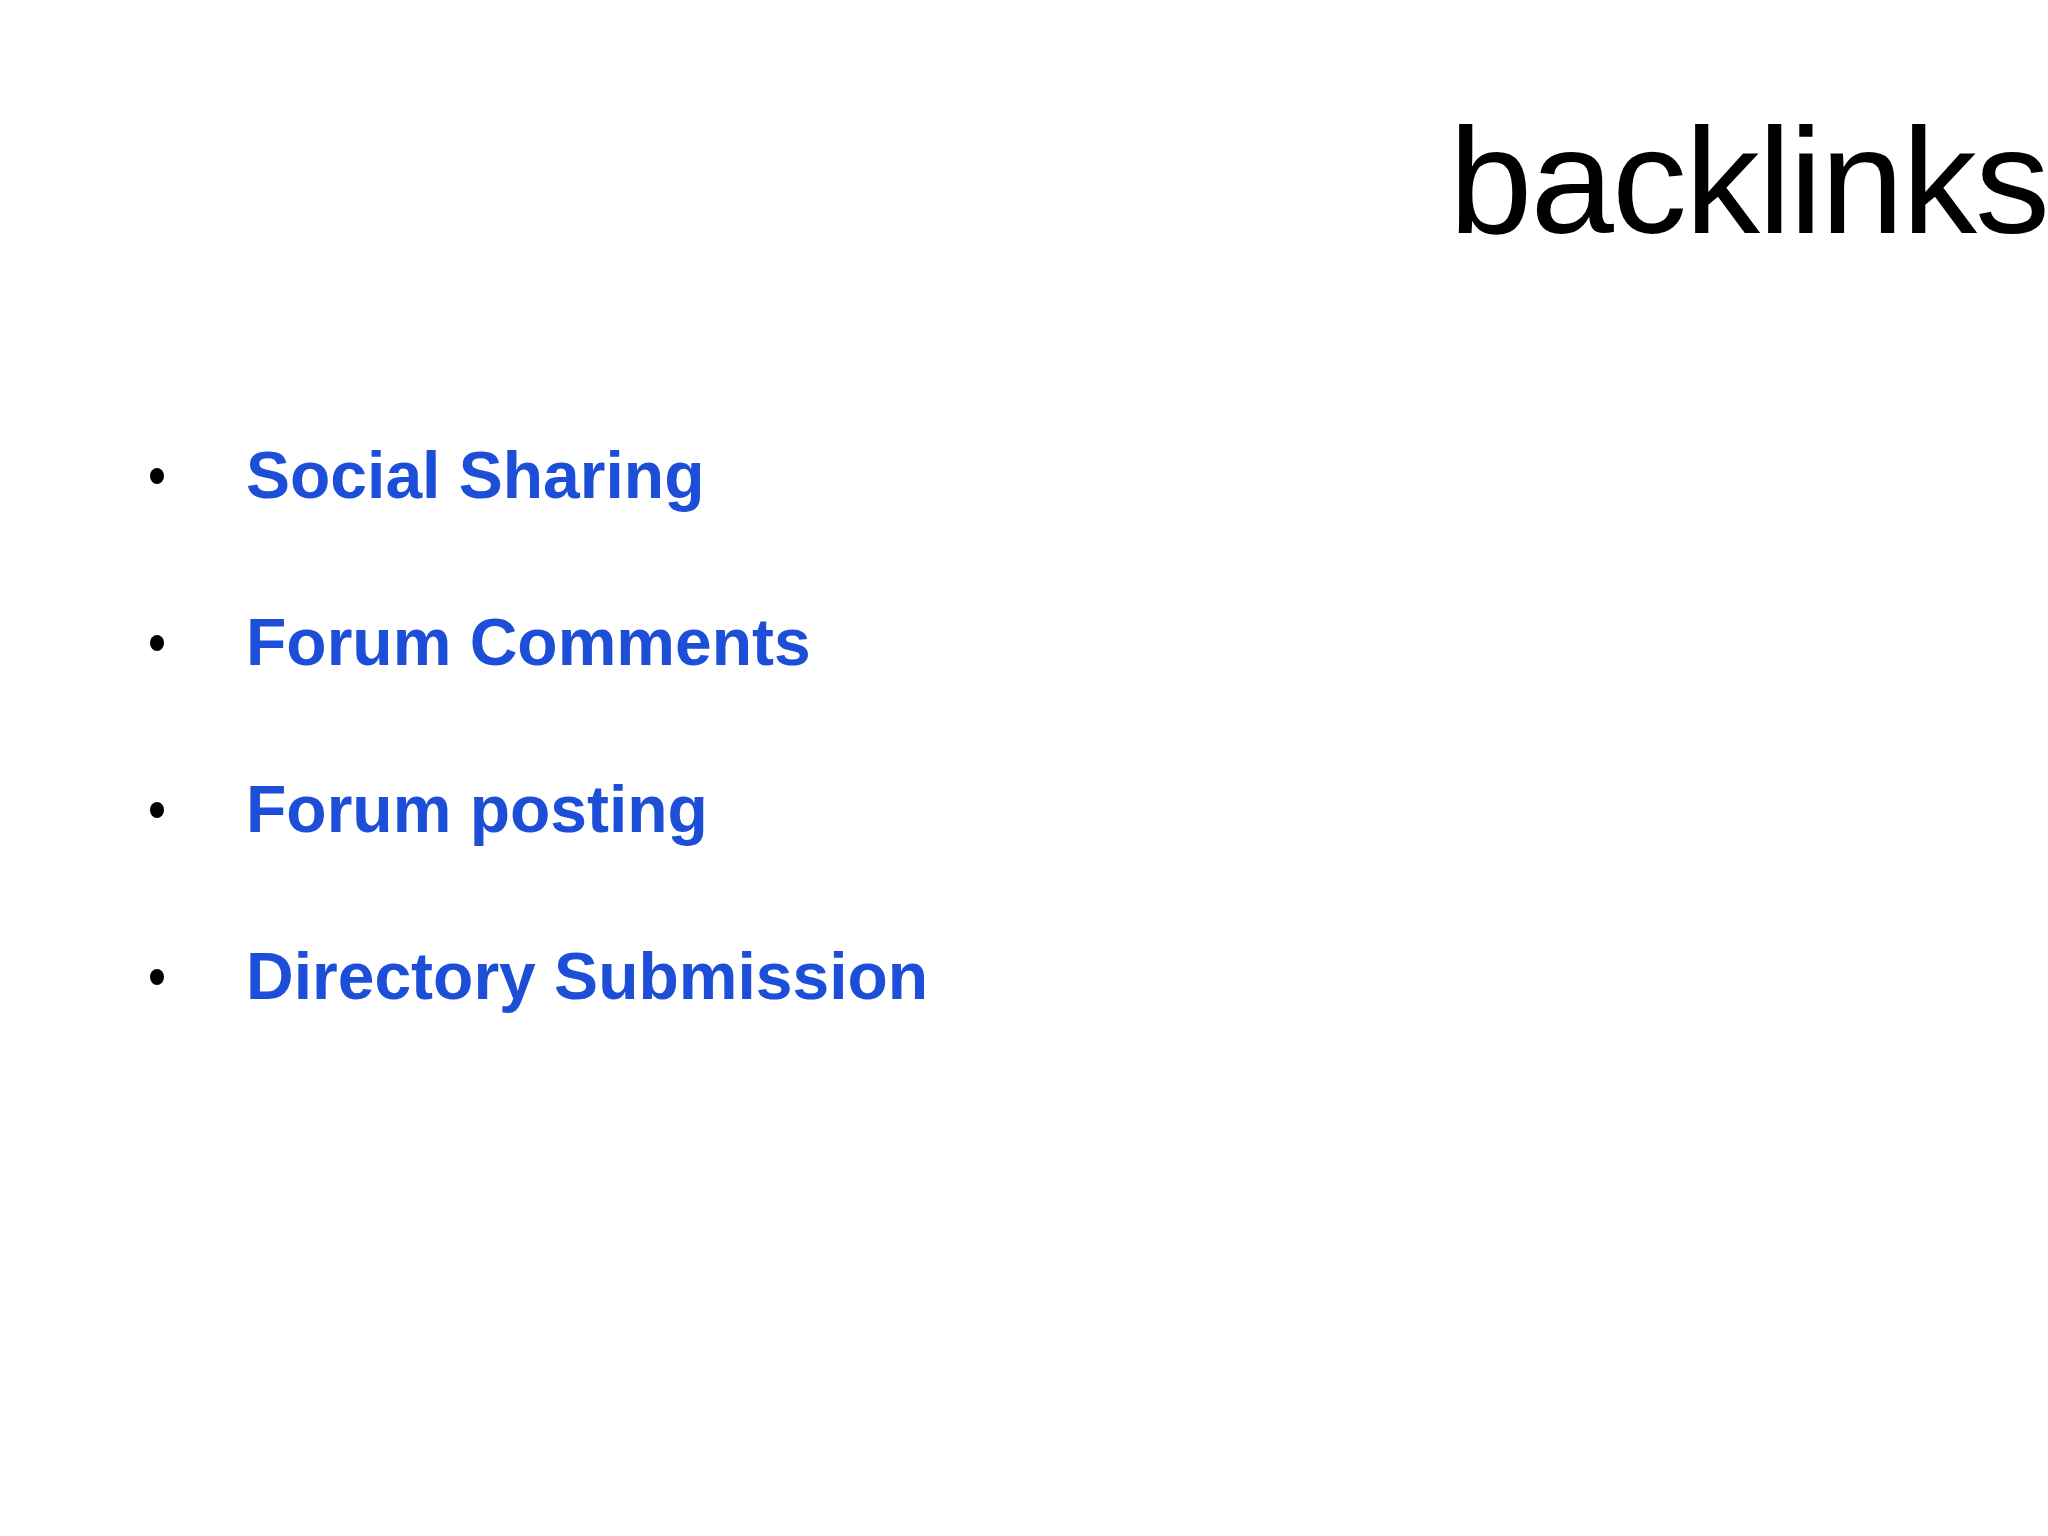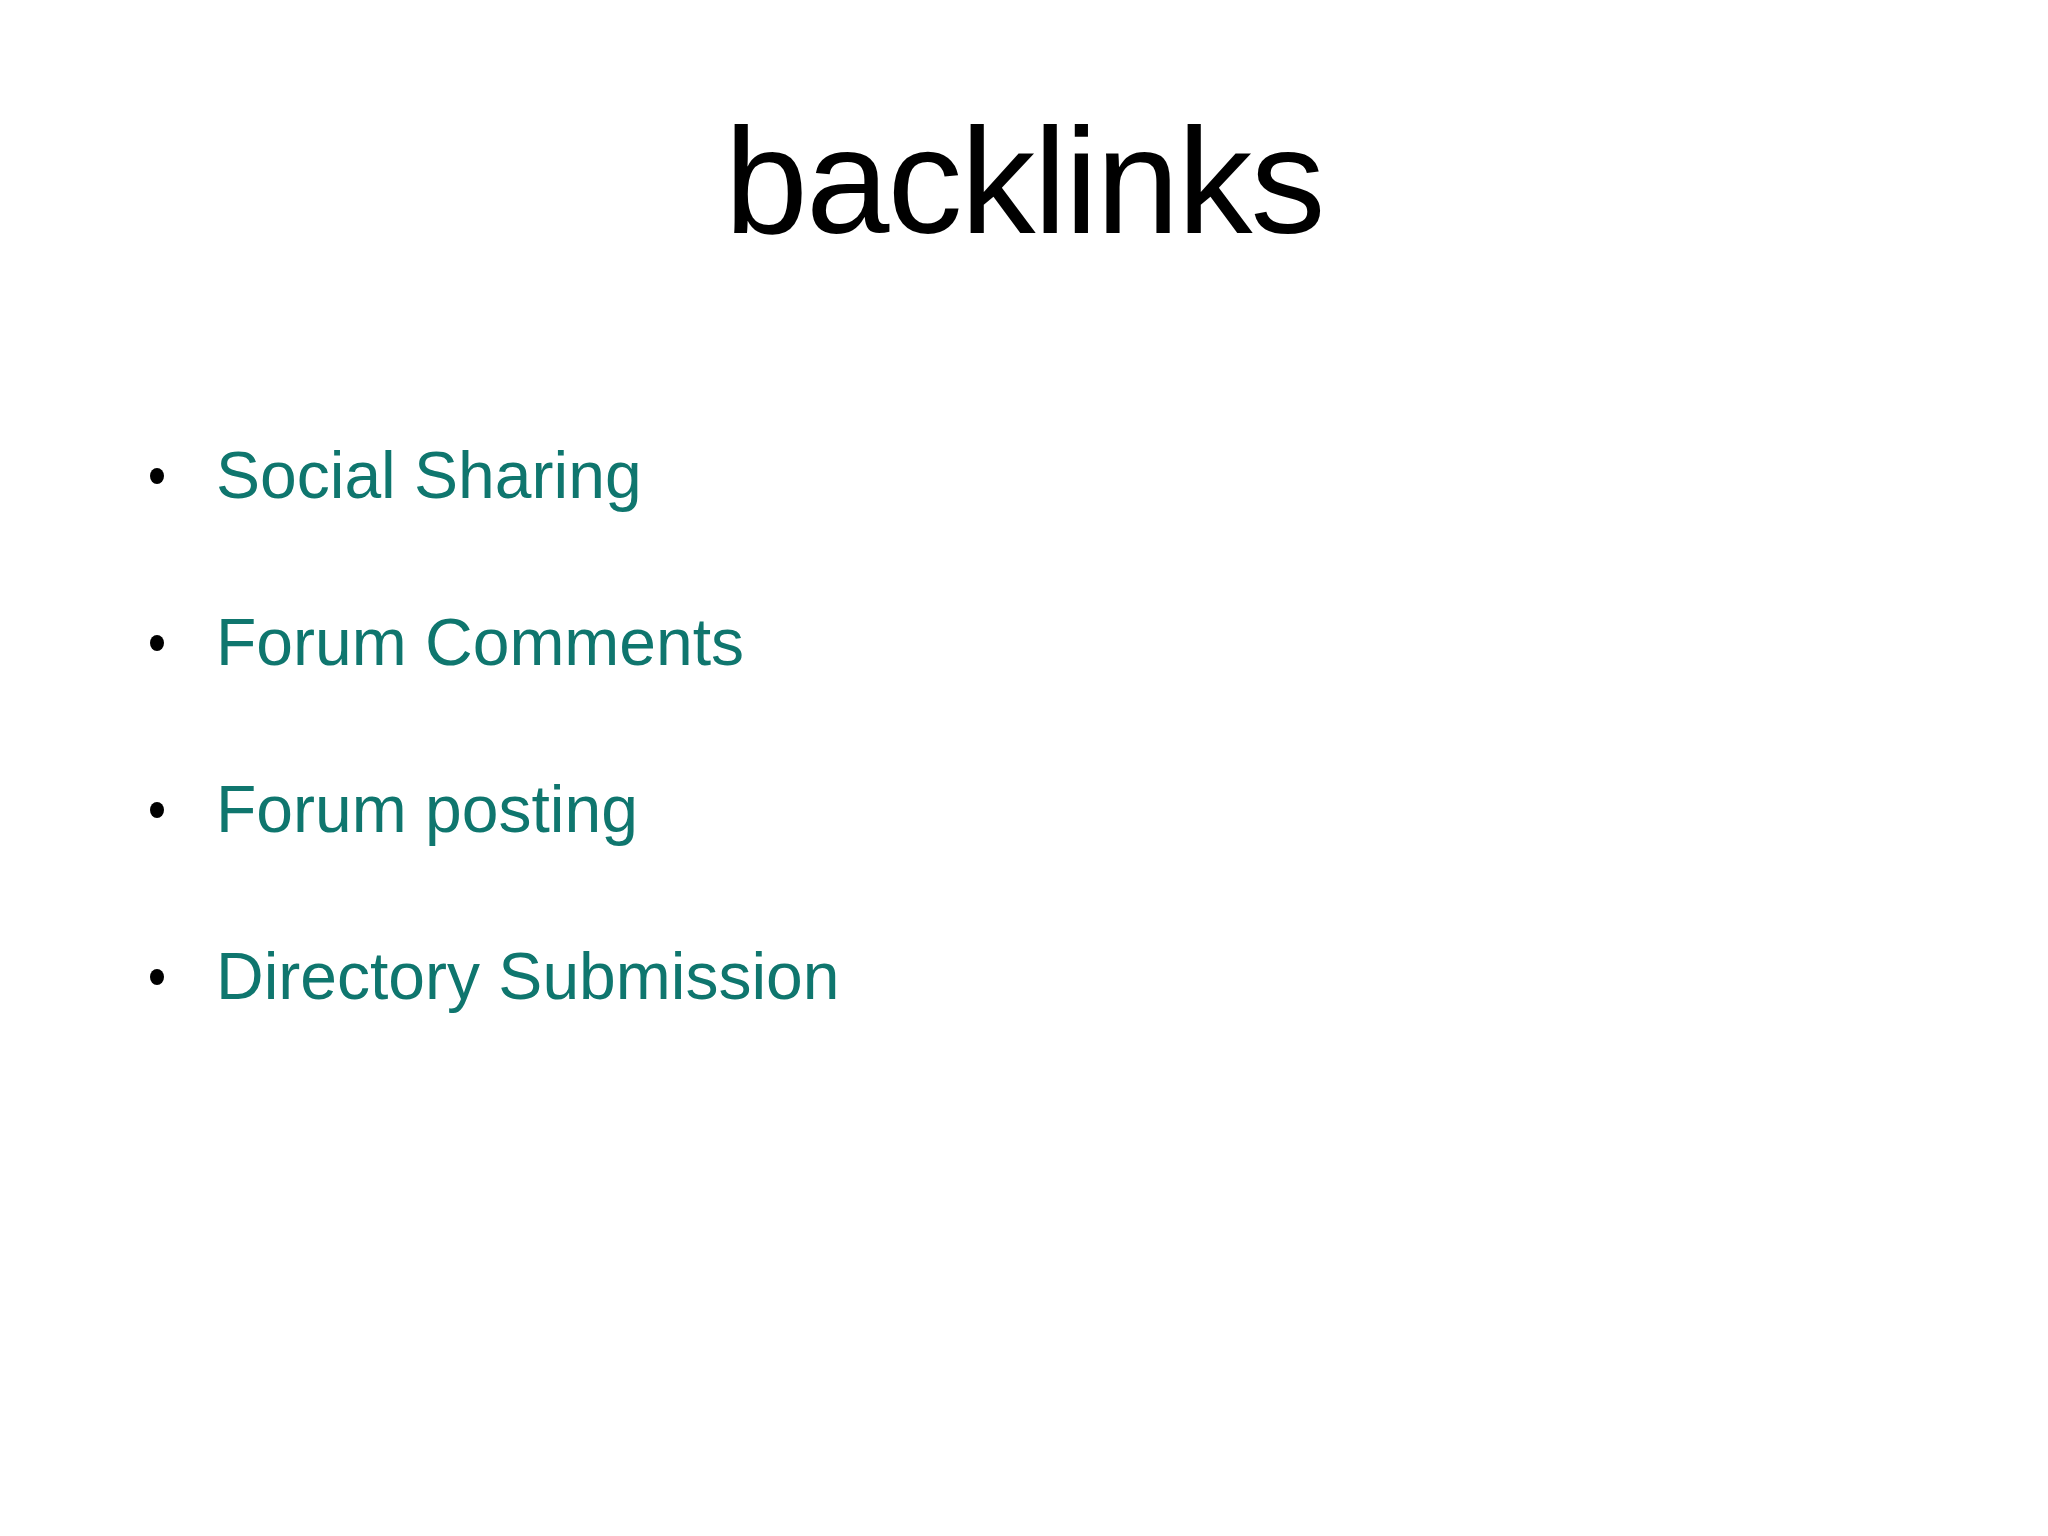--- a/index.html
+++ b/index.html
@@ -15,21 +15,21 @@
 
   .slide {
     position: relative;
     width: 2048px;
     height: 1536px;
     background: #ffffff;
   }
 
   .slide-title {
     margin-top: 95px;
-    text-align: center;
+    text-align: right;
     font-size: 150px;
     line-height: 1.15;
     font-weight: 400;
     letter-spacing: -2px;
     color: #000000;
   }
 
   .bullet-list {
     list-style: none;
     margin-top: 125px;
@@ -47,23 +47,24 @@
     height: 16px;
     border-radius: 50%;
     background: #000000;
     flex: 0 0 auto;
     margin-right: 52px;
   }
 
   .bullet-label {
     font-size: 66px;
     line-height: 1.2;
-    font-weight: 400;
-    color: #0f766e;
+    font-weight: 700;
+    color: #1d4ed8;
     white-space: nowrap;
+    margin-left: 30px;
   }
 </style>
 </head>
 <body>
 
 <div class="slide">
 
   <h1 class="slide-title">backlinks</h1>
 
   <ul class="bullet-list">

